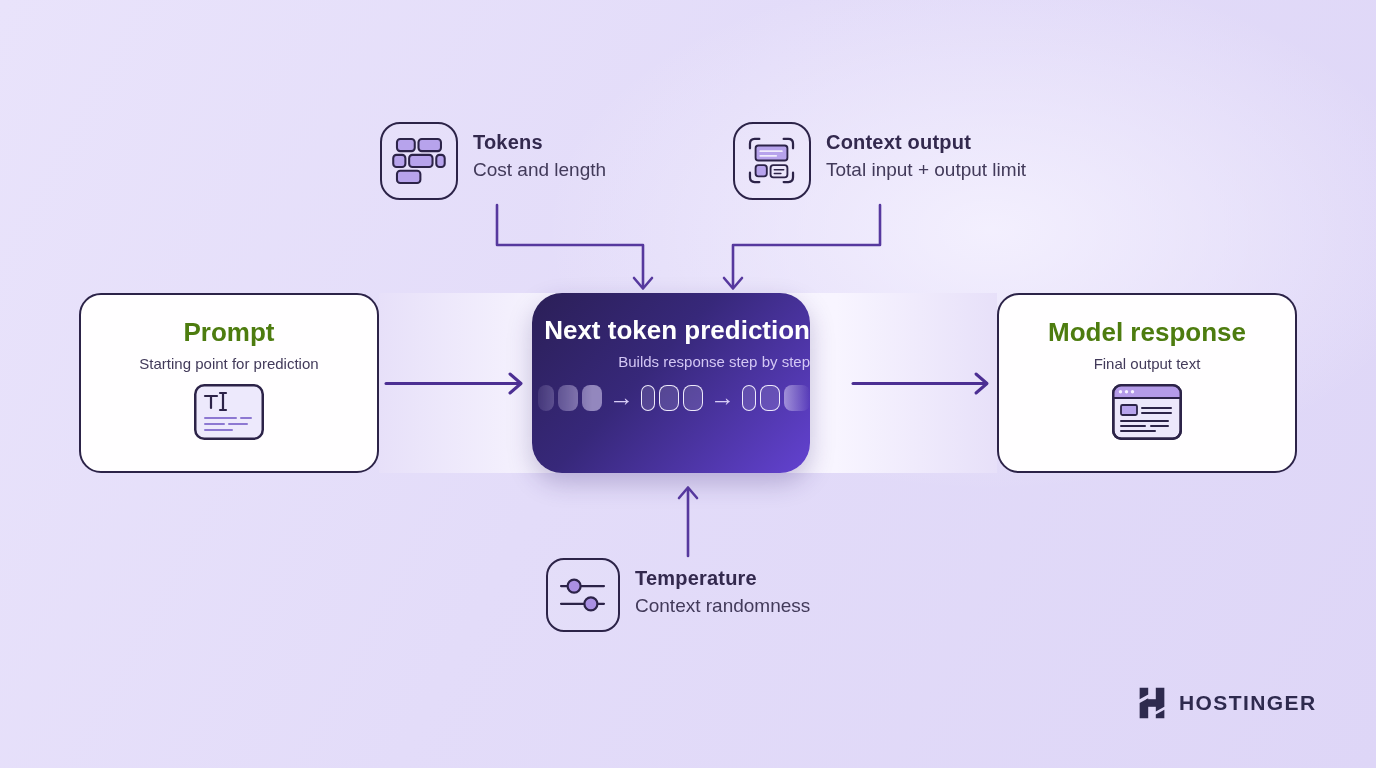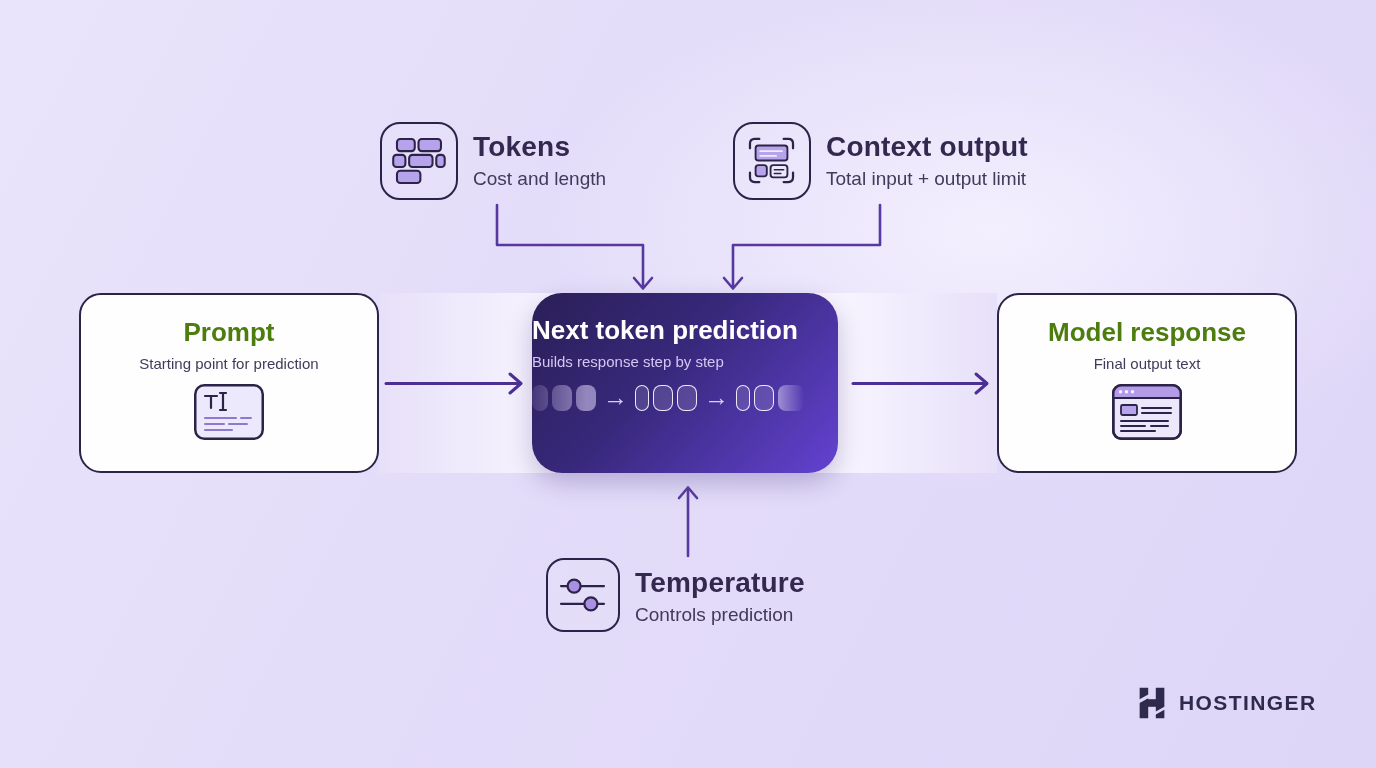--- a/index.html
+++ b/index.html
@@ -16,33 +16,33 @@
   }
   svg.overlay{position:absolute;left:0;top:0;z-index:6;pointer-events:none;}
   
   .callout{position:absolute;display:flex;gap:15px;align-items:flex-start;z-index:4;}
   .icon-frame{
     width:78px;height:78px;box-sizing:border-box;border:2.5px solid #2c2348;
     border-radius:20px;background:rgba(255,255,255,.06);flex:0 0 auto;
   }
   .icon-frame.small{width:74px;height:74px;border-radius:18px;}
   .callout-text{margin-top:9px;}
-  .callout-title{font-size:28px;font-weight:700;color:#33294e;letter-spacing:.2px;line-height:1.15;}
+  .callout-title{font-size:20px;font-weight:700;color:#33294e;letter-spacing:.2px;line-height:1.15;}
   .callout-sub{font-size:19px;color:#423a5a;margin-top:5px;}
   
   .info-box{
     position:absolute;top:293px;width:300px;height:180px;box-sizing:border-box;
     background:#fffeff;border:2.5px solid #2c2348;border-radius:22px;z-index:5;
     display:flex;flex-direction:column;align-items:center;padding-top:23px;
   }
   .box-title{font-size:26px;font-weight:700;color:#4d7c0f;line-height:1.15;}
   .box-sub{font-size:15px;color:#423a5a;margin-top:7px;}
   .center-box{
-    position:absolute;left:532px;top:293px;width:306px;height:180px;box-sizing:border-box;
-    border-radius:30px;z-index:5;display:flex;flex-direction:column;align-items:flex-start;padding-top:23px;
+    position:absolute;left:532px;top:293px;width:278px;height:180px;box-sizing:border-box;
+    border-radius:30px;z-index:5;display:flex;flex-direction:column;align-items:flex-end;padding-top:23px;
     background:linear-gradient(133deg,#2b1f57 0%,#37287a 42%,#6342d1 100%);
     box-shadow:0 10px 24px rgba(52,32,110,.25);
   }
   .center-box .box-title{color:#ffffff;}
   .center-box .box-sub{color:#d3c7f4;}
   .mini-icon{margin-top:12px;}
   
   .token-row{display:flex;align-items:center;margin-top:15px;}
   .tok-group{display:flex;gap:4px;}
   .tok{height:26px;border-radius:8px;box-sizing:border-box;}
@@ -210,21 +210,21 @@
         <g stroke="#2c2348" stroke-width="2.4" stroke-linecap="round" fill="none">
           <path d="M14 28 H60"></path>
             <path d="M14 47 H60"></path>
         </g>
         <circle cx="28" cy="28" r="7" fill="#aa90e3" stroke="#2c2348" stroke-width="2.4"></circle>
         <circle cx="46" cy="47" r="7" fill="#aa90e3" stroke="#2c2348" stroke-width="2.4"></circle>
       </svg>
     </div>
     <div class="callout-text">
       <div class="callout-title">Temperature</div>
-      <div class="callout-sub">Controls prediction</div>
+      <div class="callout-sub">Context randomness</div>
     </div>
   </div>
 
   <div class="logo">
     <svg width="38" height="38" viewBox="0 0 40 40">
       <g fill="#2e2a4e">
         <path d="M7 4 H16 V11 L7 16 Z"></path>
         <path d="M7 20 L16 15 V36 H7 Z"></path>
         <path d="M24 4 H33 V24 L24 29 Z"></path>
         <path d="M24 32 L33 27 V36 H24 Z"></path>

